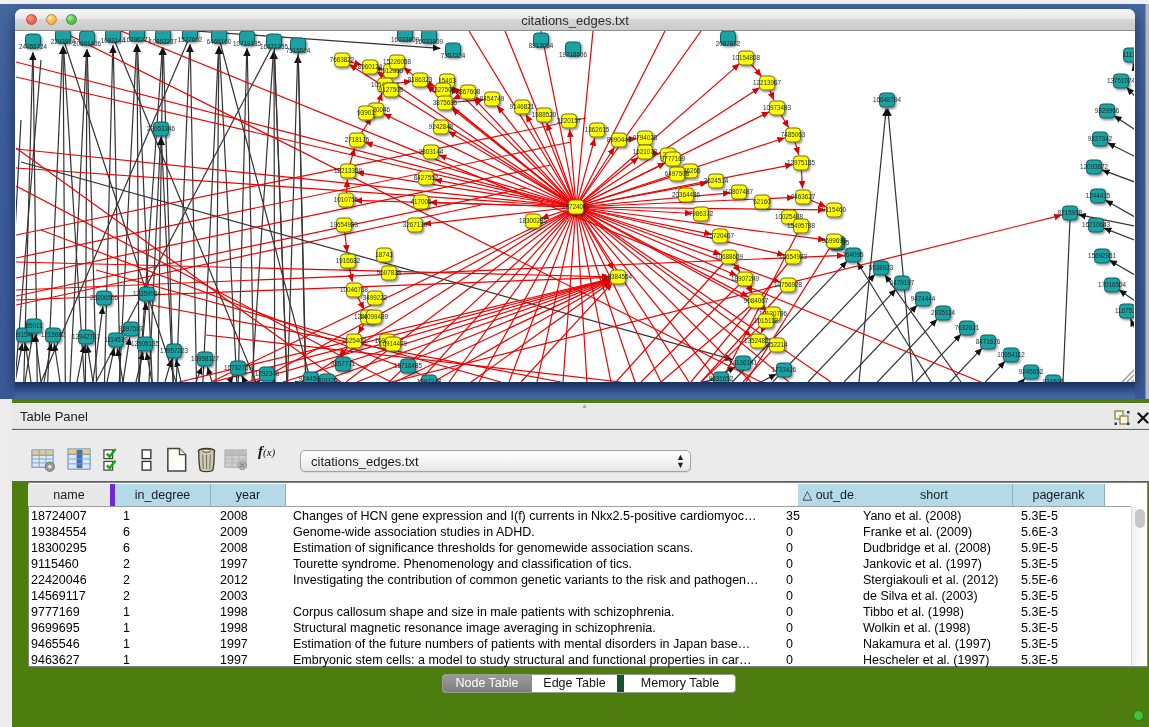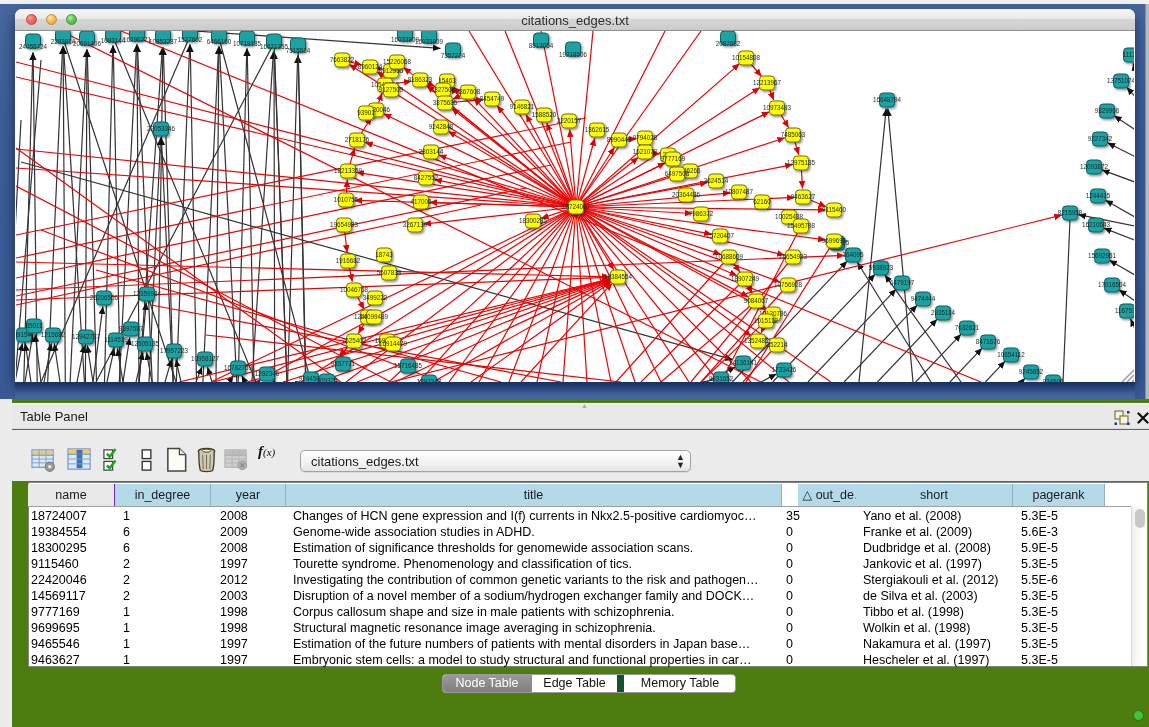--- a/index.html
+++ b/index.html
@@ -39,21 +39,21 @@
   #combo { left:288px; top:20px; width:391px; height:22px; border:1px solid #a3a3a3; border-radius:5px;
      background:linear-gradient(180deg,#ffffff 0%,#f2f2f2 60%,#e4e4e4 100%); box-shadow:0 1px 1px rgba(0,0,0,0.08);}
   #combotext { left:10px; top:3px; font-size:13px; color:#1a1a1a; }
   #comboarrows { left:375px; top:2px; font-size:9px; color:#222; line-height:8px; text-align:center; }
 
   
   #tscroll { left:16px; top:83px; width:1120px; height:185px; border:1px solid #828282; background:#fff; }
   #thead { position:absolute; left:16px; top:85px; width:1103px; height:23px; background:#fff; }
   .hcell { position:absolute; top:0; height:22px; background:#b4d9e9; border-right:1px solid #90aebc;
            font-size:12.5px; color:#1b1b1b; text-align:center; line-height:22px; }
-  #thead .gray { background:#e8e8e8; border-right:1px solid #6d28d9; }
+  #thead .gray { background:#e8e8e8; border-right:5px solid #6d28d9; }
   #headline { left:16px; top:107px; width:1103px; height:1px; background:#9f9f9f; }
   .trow { position:absolute; left:17px; width:1100px; height:16px; font-size:12.5px; color:#000; }
   .trow .c { position:absolute; top:1px; white-space:nowrap; overflow:hidden; }
   .c1 { left:2px; width:84px; }
   .c2 { left:94px; width:94px; }
   .c3 { left:191px; width:73px; }
   .c4 { left:264px; width:492px; }
   .c5 { left:757px; width:70px; }
   .c6 { left:834px; width:155px; }
   .c7 { left:992px; width:90px; }
@@ -957,21 +957,20 @@
         <span class="abs" id="combotext">citations_edges.txt</span>
         <div class="abs" id="comboarrows">▲<br>▼</div>
       </div>
     </div>
 
     <div class="abs" id="tscroll"></div>
     <div class="abs" id="thead">
       <span class="hcell gray" style="left:0px; width:87px;">name</span>
       <span class="hcell" style="left:87px; width:96px;">in_degree</span>
       <span class="hcell" style="left:183px; width:75px;">year</span>
-      <span class="hcell" style="left:258px; width:496px;">title</span>
       <span class="hcell" style="left:754px; width:74px;margin-left:16px;">△ out_de…</span>
       <span class="hcell" style="left:828px; width:157px;">short</span>
       <span class="hcell" style="left:985px; width:92px;">pagerank</span>
     </div>
     <div class="abs" id="headline"></div>
     <div class="trow" style="top:109px">
         <span class="c c1">18724007</span>
         <span class="c c2">1</span>
         <span class="c c3">2008</span>
         <span class="c c4">Changes of HCN gene expression and I(f) currents in Nkx2.5-positive cardiomyoc…</span>
@@ -1012,21 +1011,20 @@
         <span class="c c3">2012</span>
         <span class="c c4">Investigating the contribution of common genetic variants to the risk and pathogen…</span>
         <span class="c c5">0</span>
         <span class="c c6">Stergiakouli et al. (2012)</span>
         <span class="c c7">5.5E-6</span>
       </div>
       <div class="trow" style="top:189px">
         <span class="c c1">14569117</span>
         <span class="c c2">2</span>
         <span class="c c3">2003</span>
-        <span class="c c4">Disruption of a novel member of a sodium/hydrogen exchanger family and DOCK…</span>
         <span class="c c5">0</span>
         <span class="c c6">de Silva et al. (2003)</span>
         <span class="c c7">5.3E-5</span>
       </div>
       <div class="trow" style="top:205px">
         <span class="c c1">9777169</span>
         <span class="c c2">1</span>
         <span class="c c3">1998</span>
         <span class="c c4">Corpus callosum shape and size in male patients with schizophrenia.</span>
         <span class="c c5">0</span>

